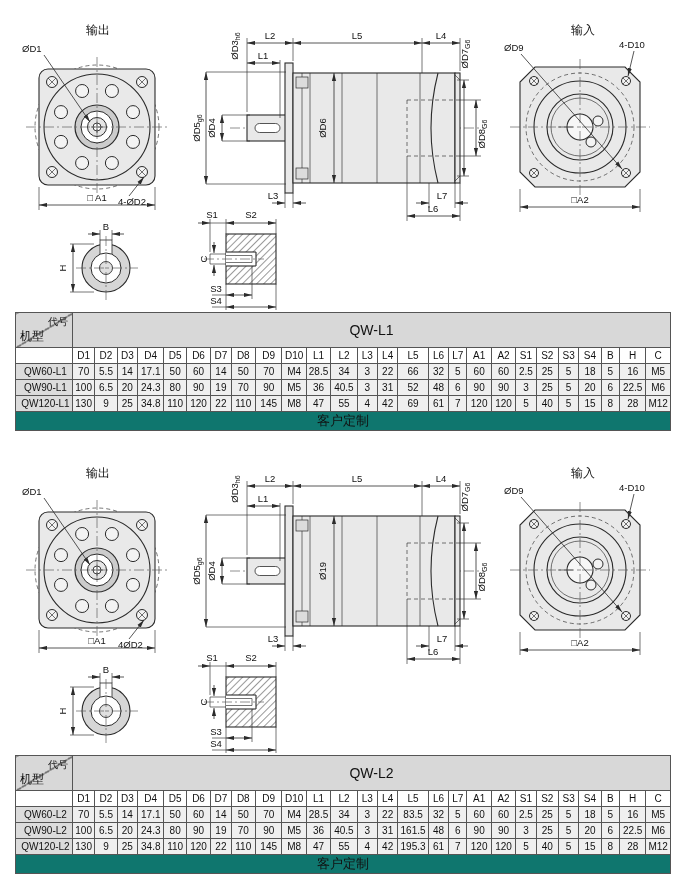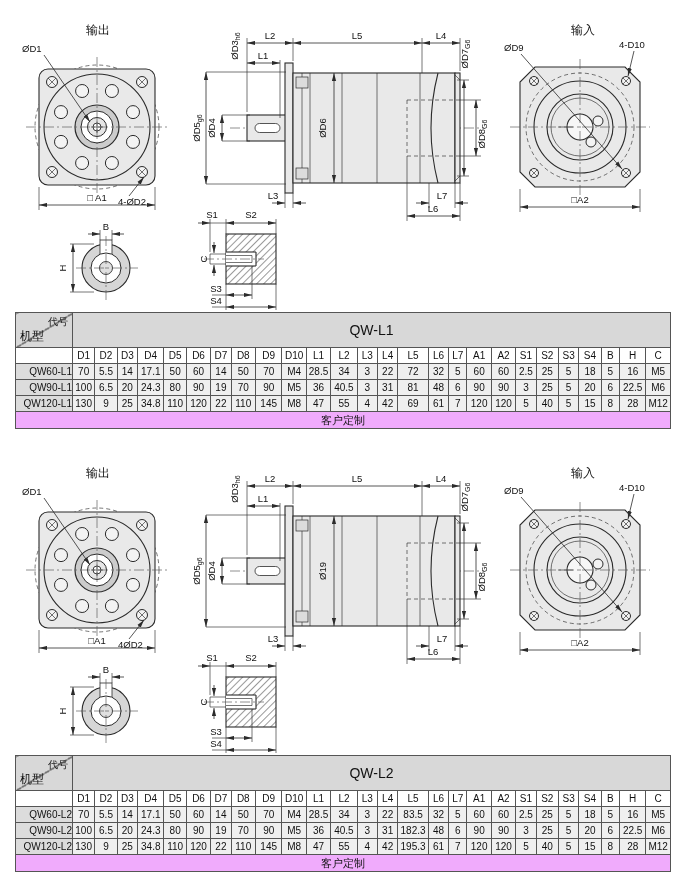--- a/index.html
+++ b/index.html
@@ -24,22 +24,22 @@
   .tblwrap{position:absolute;left:15px;width:528px;}
   table.spec{border-collapse:collapse;table-layout:fixed;width:656px;font-size:10px;color:#111;}
   table.spec td,table.spec th{border:1px solid #555;text-align:center;padding:0;height:15px;
     font-weight:normal;white-space:nowrap;overflow:hidden;background:#efefef;}
   table.spec .banner{background:#d8d8d8;font-size:14px;height:34px;}
   table.spec .corner{background:#d8d8d8;position:relative;
     background-image:linear-gradient(to bottom right,transparent calc(50% - 0.6px),#555 calc(50% - 0.6px),#555 calc(50% + 0.6px),transparent calc(50% + 0.6px));}
   .corner .ct{position:absolute;top:2px;right:4px;font-size:10px;}
   .corner .cb{position:absolute;bottom:2px;left:4px;font-size:12px;}
   table.spec th.hdr,table.spec td.hdr{background:#fff;}
-  table.spec th.model{background:#dcdcdc;text-align:right;padding-left:3px;}
-  table.spec td.foot{background:#f0abfc;font-size:11px;height:16px;}
+  table.spec th.model{background:#dcdcdc;text-align:center;padding-left:3px;}
+  table.spec td.foot{background:#0f766e;font-size:13px;height:16px;}
 </style>
 </head>
 <body>
 
 <div class="set" style="top:12px">
 
   <svg class="abs" style="left:8px;top:8px" width="180" height="200" viewBox="0 0 180 200">
     <defs>
         <marker id="ar-o1" viewBox="0 0 8 5" refX="8" refY="2.5" markerWidth="8" markerHeight="5" markerUnits="userSpaceOnUse" orient="auto-start-reverse">
           <path d="M8,2.5 L0,0.4 L0,4.6 Z" fill="#2b2b2b"></path>
@@ -379,21 +379,21 @@
           <td>50</td>
           <td>60</td>
           <td>14</td>
           <td>50</td>
           <td>70</td>
           <td>M4</td>
           <td>28.5</td>
           <td>34</td>
           <td>3</td>
           <td>22</td>
-          <td>72</td>
+          <td>66</td>
           <td>32</td>
           <td>5</td>
           <td>60</td>
           <td>60</td>
           <td>2.5</td>
           <td>25</td>
           <td>5</td>
           <td>18</td>
           <td>5</td>
           <td>16</td>
@@ -408,21 +408,21 @@
           <td>80</td>
           <td>90</td>
           <td>19</td>
           <td>70</td>
           <td>90</td>
           <td>M5</td>
           <td>36</td>
           <td>40.5</td>
           <td>3</td>
           <td>31</td>
-          <td>81</td>
+          <td>52</td>
           <td>48</td>
           <td>6</td>
           <td>90</td>
           <td>90</td>
           <td>3</td>
           <td>25</td>
           <td>5</td>
           <td>20</td>
           <td>6</td>
           <td>22.5</td>
@@ -837,21 +837,21 @@
           <td>80</td>
           <td>90</td>
           <td>19</td>
           <td>70</td>
           <td>90</td>
           <td>M5</td>
           <td>36</td>
           <td>40.5</td>
           <td>3</td>
           <td>31</td>
-          <td>182.3</td>
+          <td>161.5</td>
           <td>48</td>
           <td>6</td>
           <td>90</td>
           <td>90</td>
           <td>3</td>
           <td>25</td>
           <td>5</td>
           <td>20</td>
           <td>6</td>
           <td>22.5</td>

